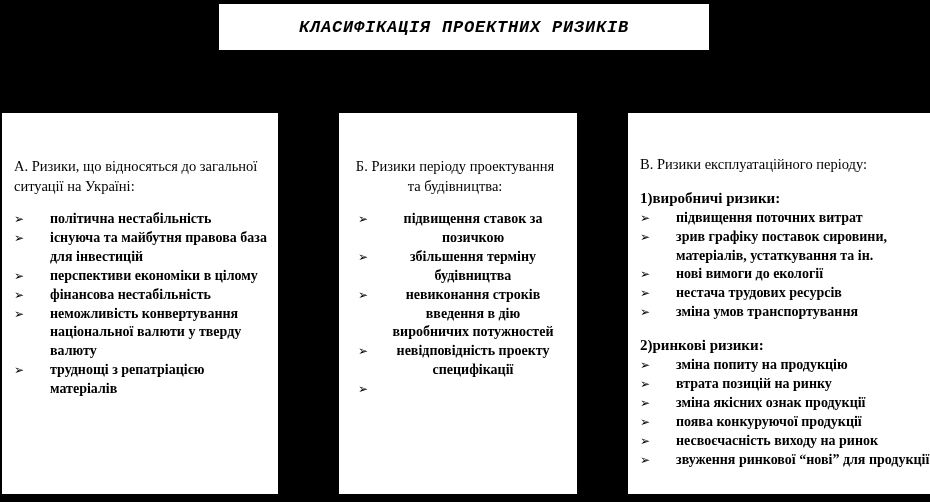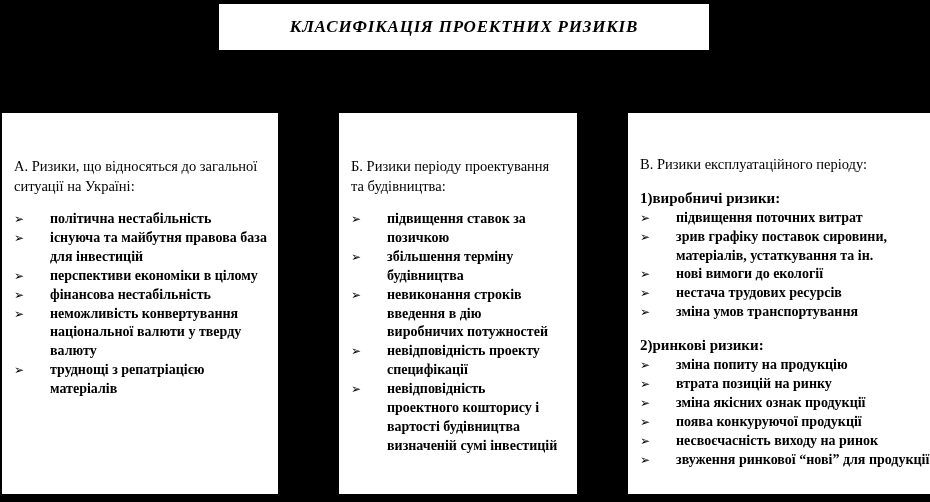--- a/index.html
+++ b/index.html
@@ -12,39 +12,39 @@
     color: #000000;
     overflow: hidden;
   }
   .title-box {
     position: absolute;
     left: 218px; top: 3px;
     width: 492px; height: 48px;
     background: #ffffff;
     border: 1px solid #000;
     box-sizing: border-box;
-    display: flex; align-items: center; justify-content: center;
+    display: flex; align-items: center; justify-content: center; font-family: Liberation Mono, monospace;
   }
   .title-text {
     font-weight: bold;
     font-style: italic;
     font-size: 17px;
     letter-spacing: 0.8px;
     white-space: nowrap;
   }
   .panel {
     position: absolute;
     top: 113px;
     height: 381px;
     background: #ffffff;
     box-sizing: border-box;
     padding: 44px 8px 0 12px;
   }
   .panel.a { left: 2px;   width: 276px; }
-  .panel.b { left: 339px; width: 238px; padding-right: 18px; }
+  .panel.b { left: 339px; width: 238px; padding-right: 18px; text-align: center; }
   .panel.c { left: 628px; width: 328px; padding-top: 42px; }
   .heading {
     font-weight: normal;
     font-size: 14.5px;
     line-height: 1.35;
     margin-bottom: 14px;
   }
   .panel.c .heading { margin-bottom: 4px; }
   .subheading {
     font-weight: bold;
@@ -118,21 +118,20 @@
     <div class="item">
       <span class="bullet">➢</span>
       <span class="item-text">невиконання строків введення в дію виробничих потужностей</span>
     </div>
     <div class="item">
       <span class="bullet">➢</span>
       <span class="item-text">невідповідність проекту специфікації</span>
     </div>
     <div class="item">
       <span class="bullet">➢</span>
-      <span class="item-text">невідповідність проектного кошторису і вартості будівництва визначеній сумі інвестицій</span>
     </div>
   </div>
 
   <div class="panel c">
     <div class="heading">В. Ризики експлуатаційного періоду:</div>
 
     <div class="subheading">1)виробничі ризики:</div>
     <div class="item">
       <span class="bullet">➢</span>
       <span class="item-text">підвищення поточних витрат</span>

